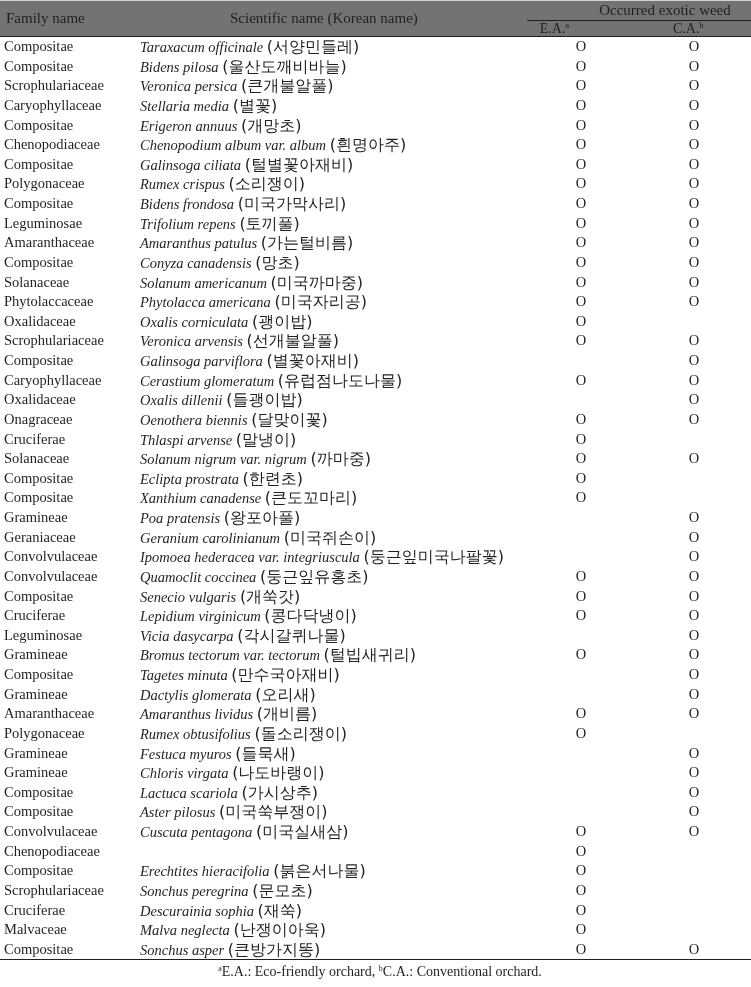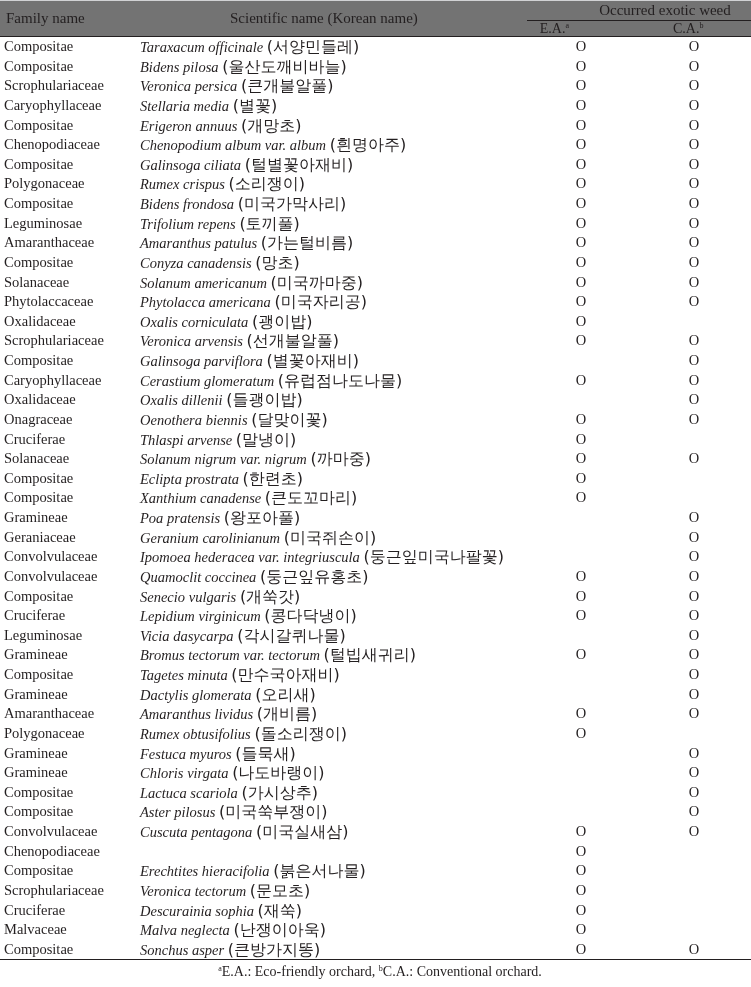--- a/index.html
+++ b/index.html
@@ -290,21 +290,21 @@
         <span class="c-ca"></span>
       </div>
       <div class="row">
         <span class="c-fam">Compositae</span>
         <span class="c-sci"><i>Erechtites hieracifolia</i> <span class="c-ko">(붉은서나물)</span></span>
         <span class="c-ea">O</span>
         <span class="c-ca"></span>
       </div>
       <div class="row">
         <span class="c-fam">Scrophulariaceae</span>
-        <span class="c-sci"><i>Veronica tectorum</i> <span class="c-ko">(문모초)</span></span>
+        <span class="c-sci"><i>Sonchus peregrina</i> <span class="c-ko">(문모초)</span></span>
         <span class="c-ea">O</span>
         <span class="c-ca"></span>
       </div>
       <div class="row">
         <span class="c-fam">Cruciferae</span>
         <span class="c-sci"><i>Descurainia sophia</i> <span class="c-ko">(재쑥)</span></span>
         <span class="c-ea">O</span>
         <span class="c-ca"></span>
       </div>
       <div class="row">

